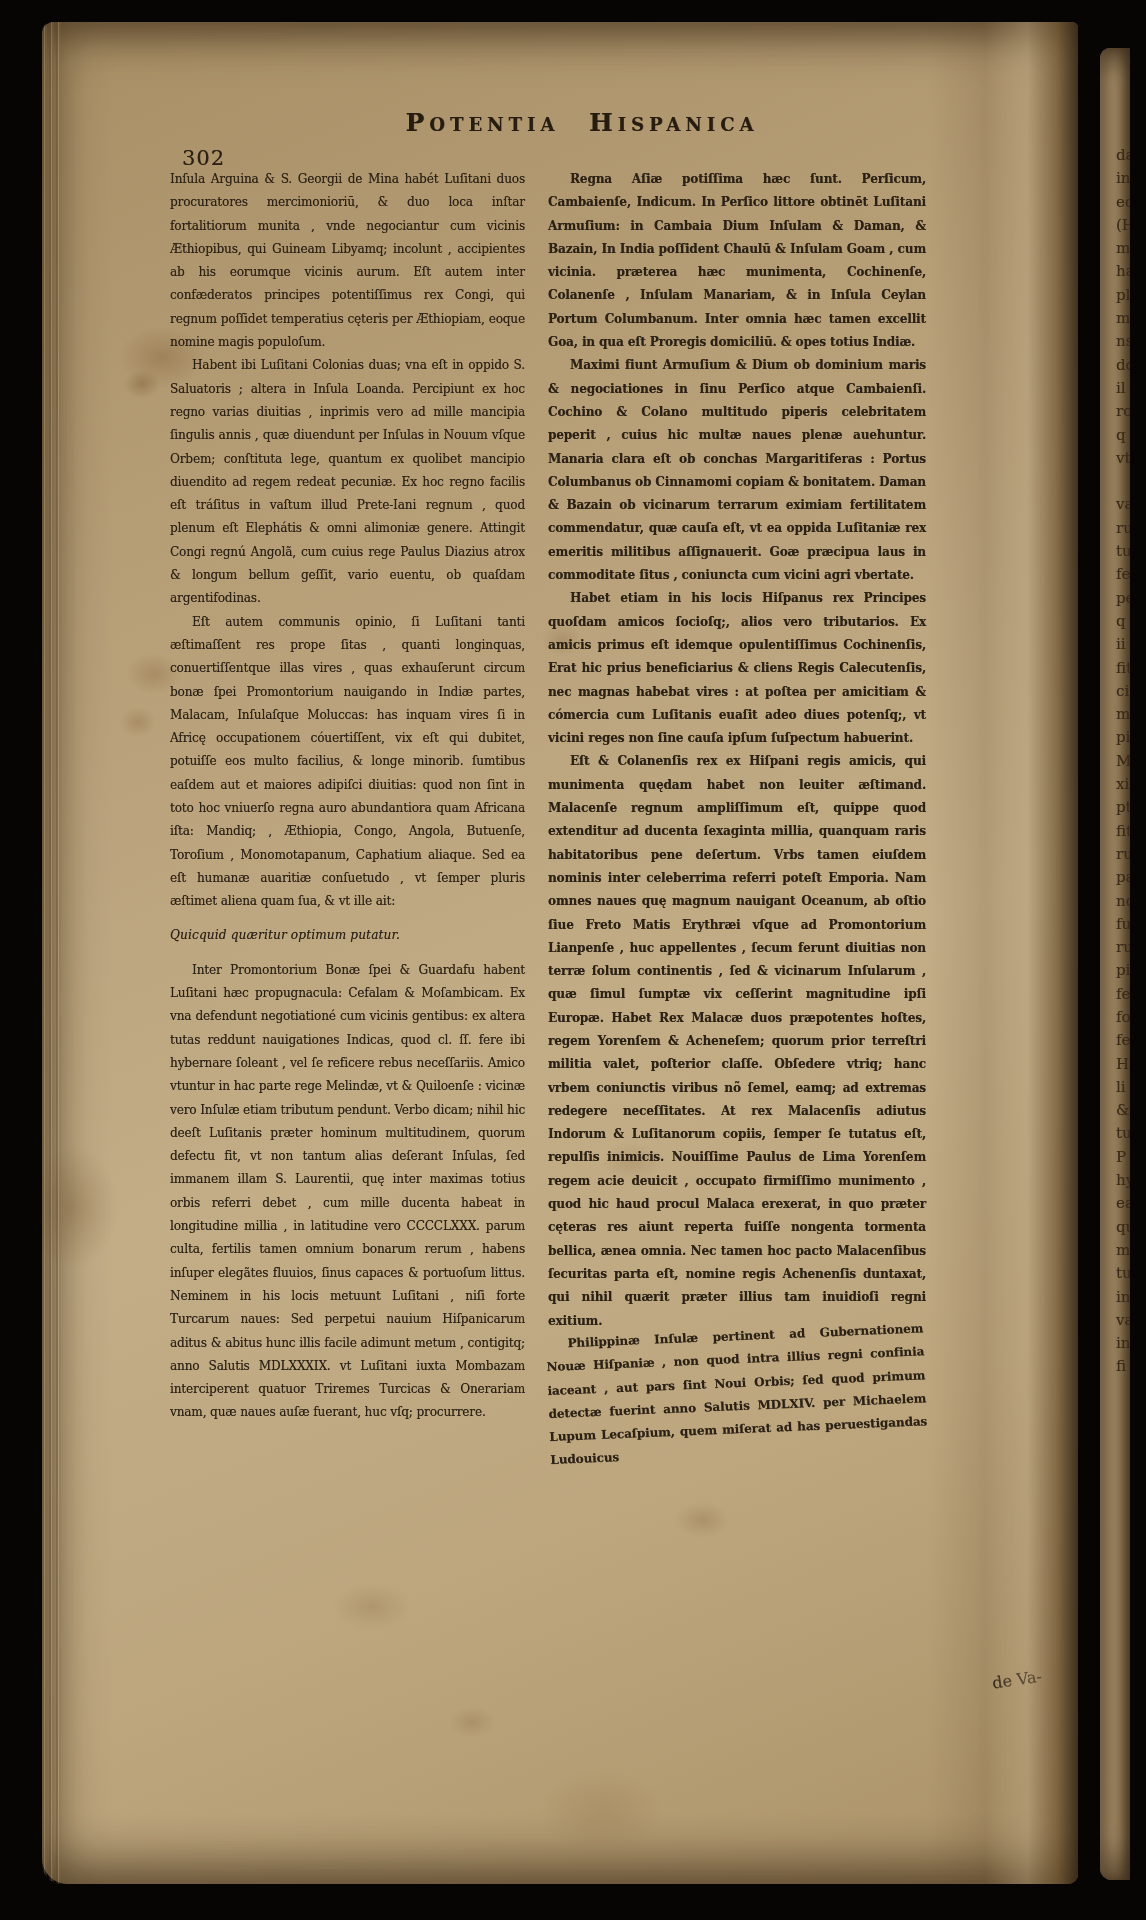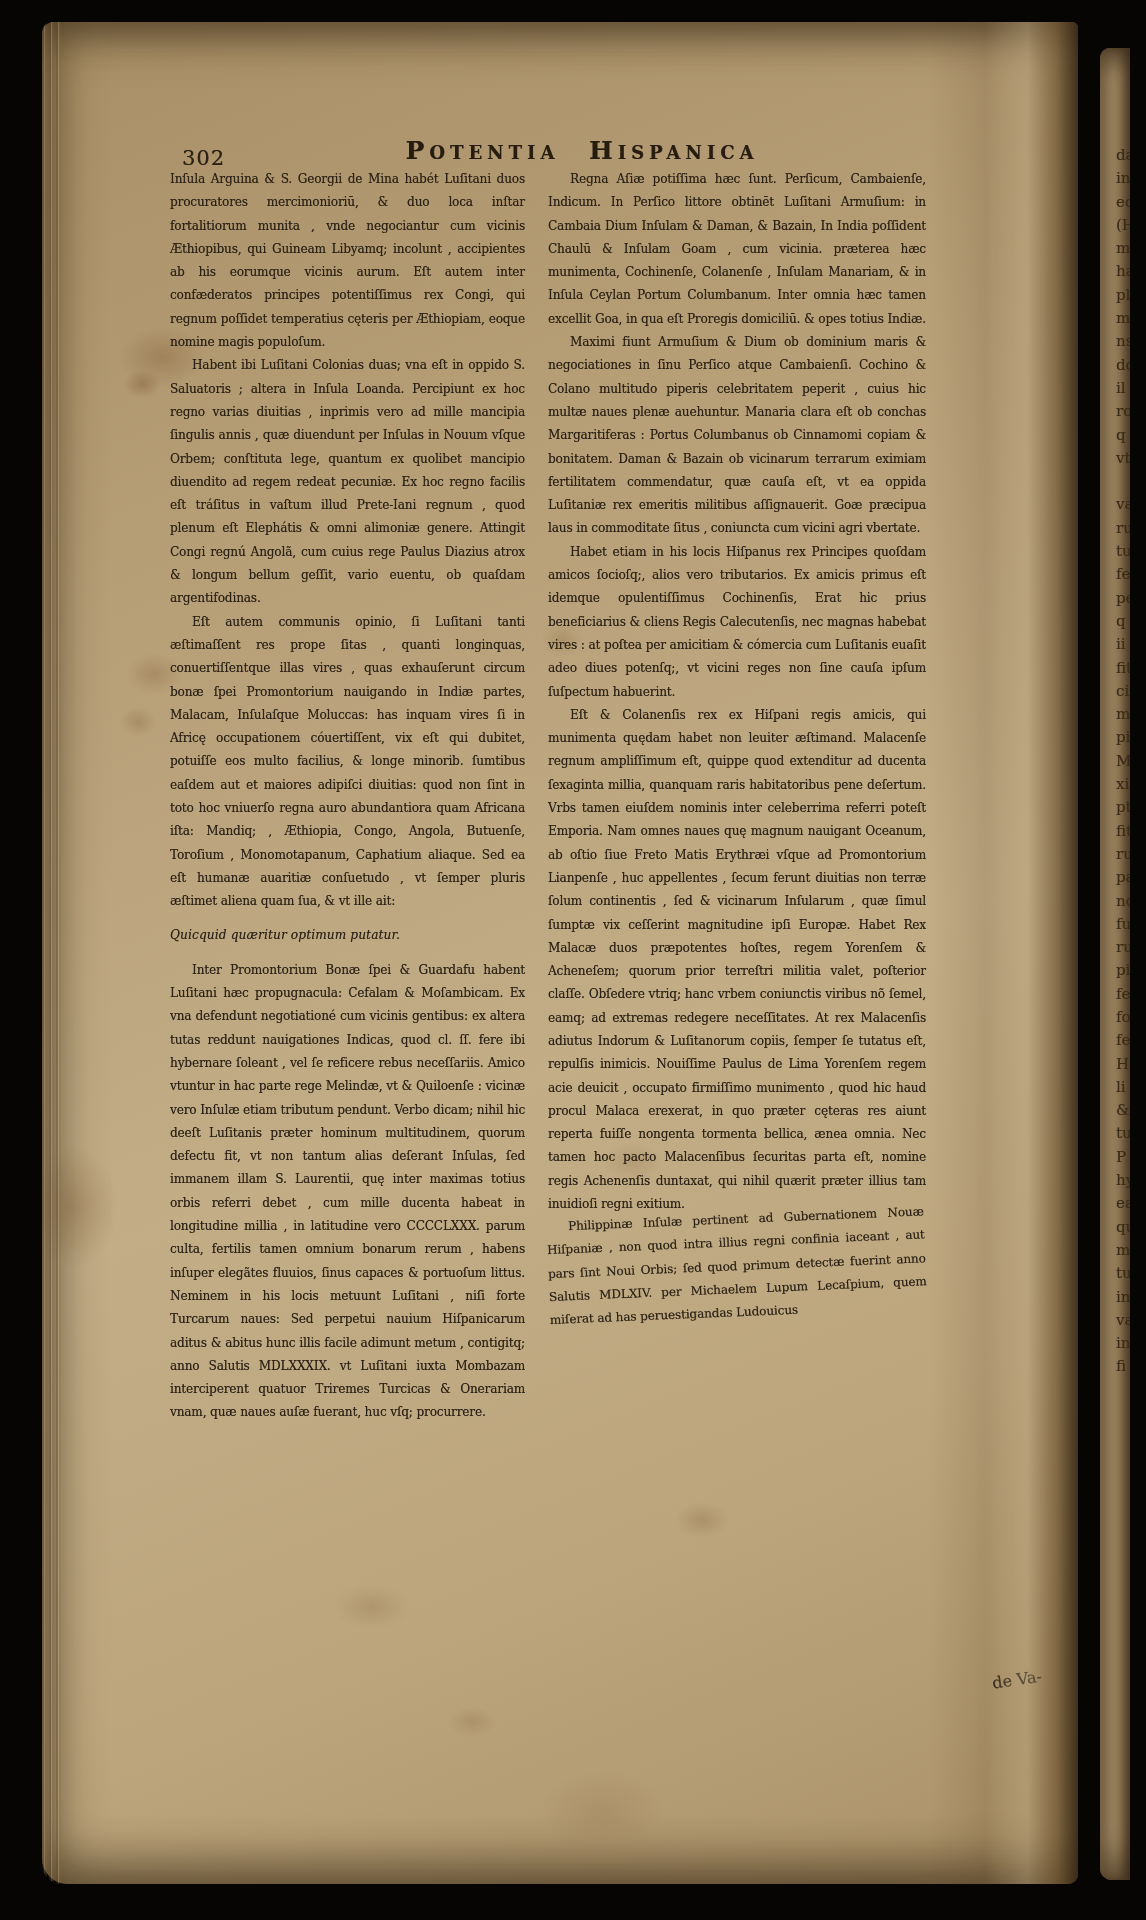--- a/index.html
+++ b/index.html
@@ -54,40 +54,40 @@
       rgba(120,90,50,.45) 86%,
       rgba(38,26,13,.62) 100%);
     pointer-events:none;
   }
   .pagenum{
     position:absolute;left:140px;top:124px;
     font-size:21px;letter-spacing:1px;color:#2b2013;
     text-shadow:.3px .3px .5px rgba(43,32,19,.6);
   }
   .running-title{
-    position:absolute;left:160px;top:114px;width:760px;
+    position:absolute;left:160px;top:86px;width:760px;
     text-align:center;
     font-variant:small-caps;
     font-size:25px;font-weight:600;
     letter-spacing:5px;word-spacing:16px;
     color:#261c10;
     text-shadow:.4px .4px .6px rgba(40,28,14,.55);
   }
   .col{
     position:absolute;top:146px;
     font-size:12px;line-height:23.3px;
     text-align:justify;
     color:#2b2115;
     letter-spacing:-0.1px;
     text-shadow:.25px .25px .45px rgba(43,32,19,.55);
   }
   .col p{margin:0;text-indent:22px;}
   .col p.noindent{text-indent:0;}
   .col-left{left:128px;width:355px;}
-  .col-right{left:506px;width:378px;}
+  .col-right{left:506px;width:378px;font-weight:bold;}
   .quote{
     text-indent:0 !important;
     text-align:left;
     font-style:italic;
     margin:10px 0 12px 0 !important;
     letter-spacing:.2px;
   }
   .tilt-up{
     transform:rotate(-2.4deg);
     transform-origin:left center;

